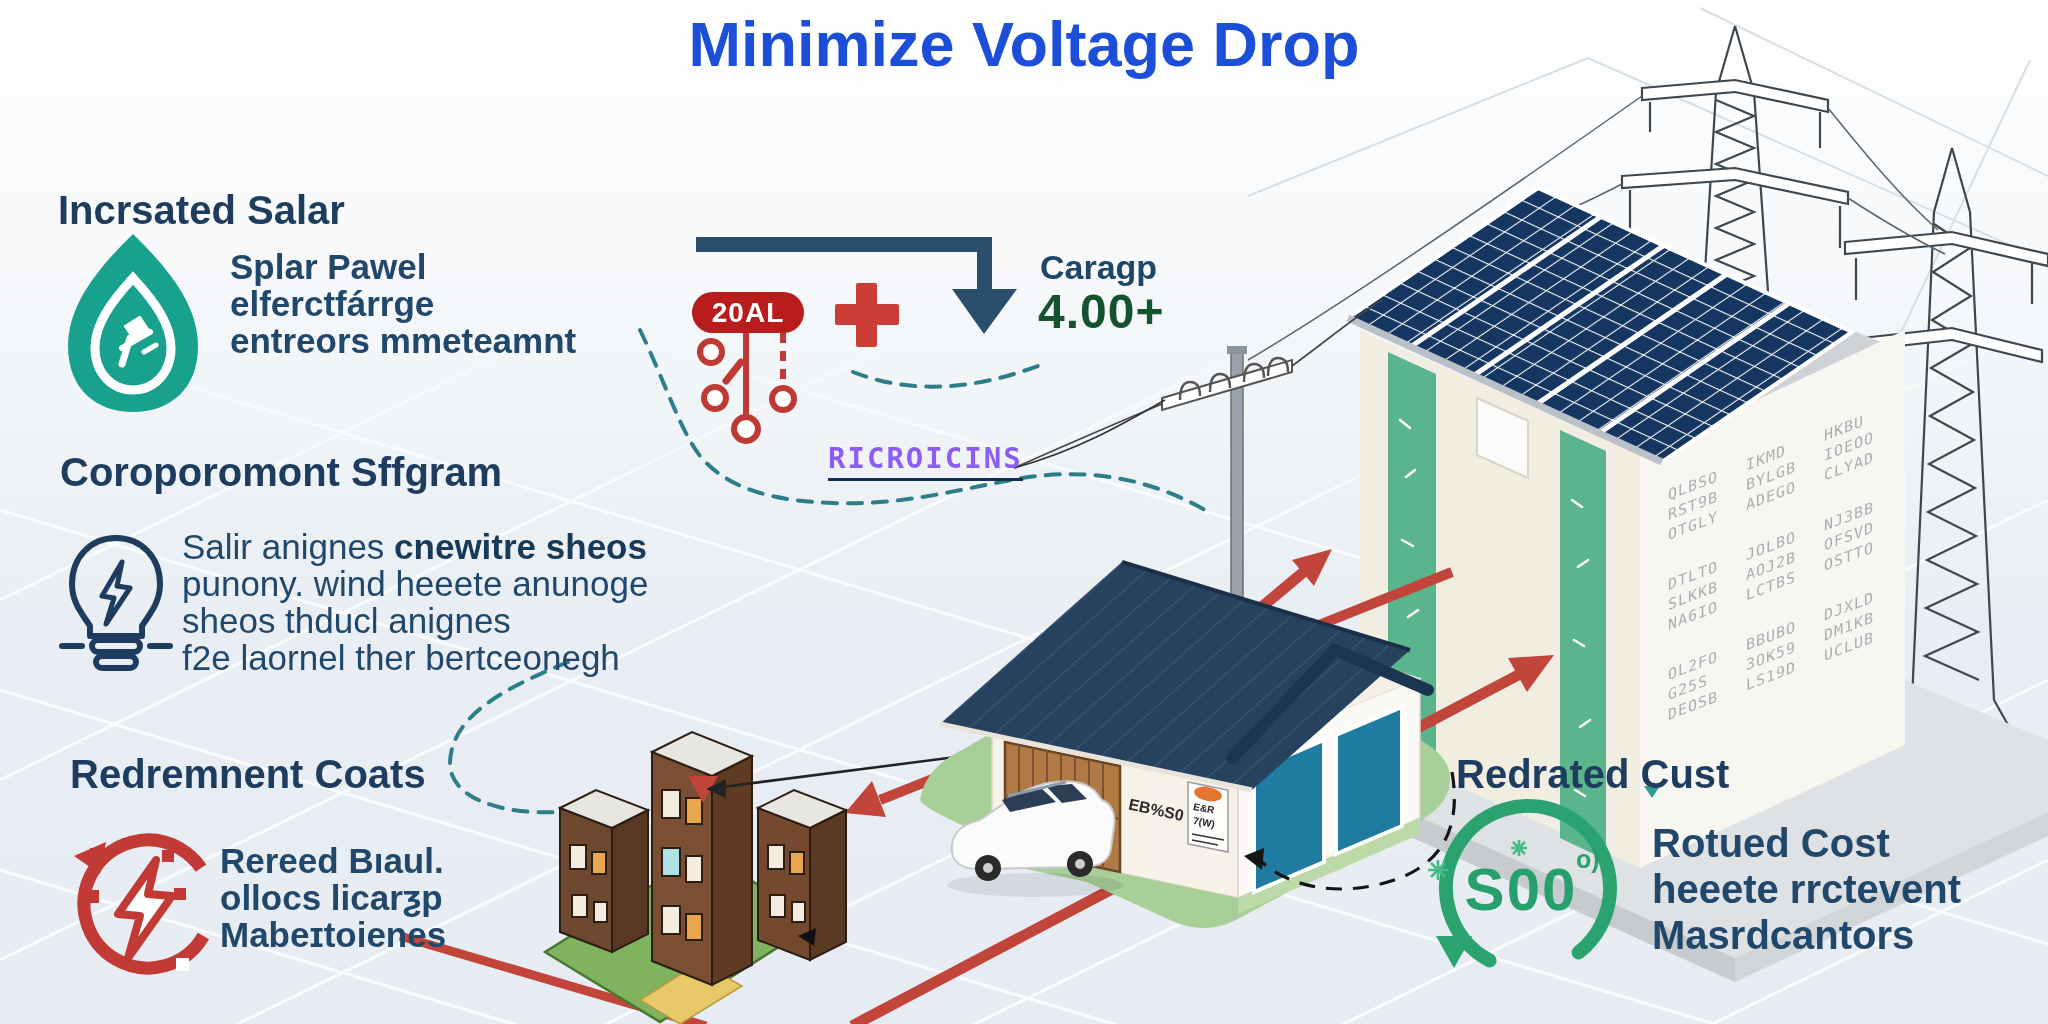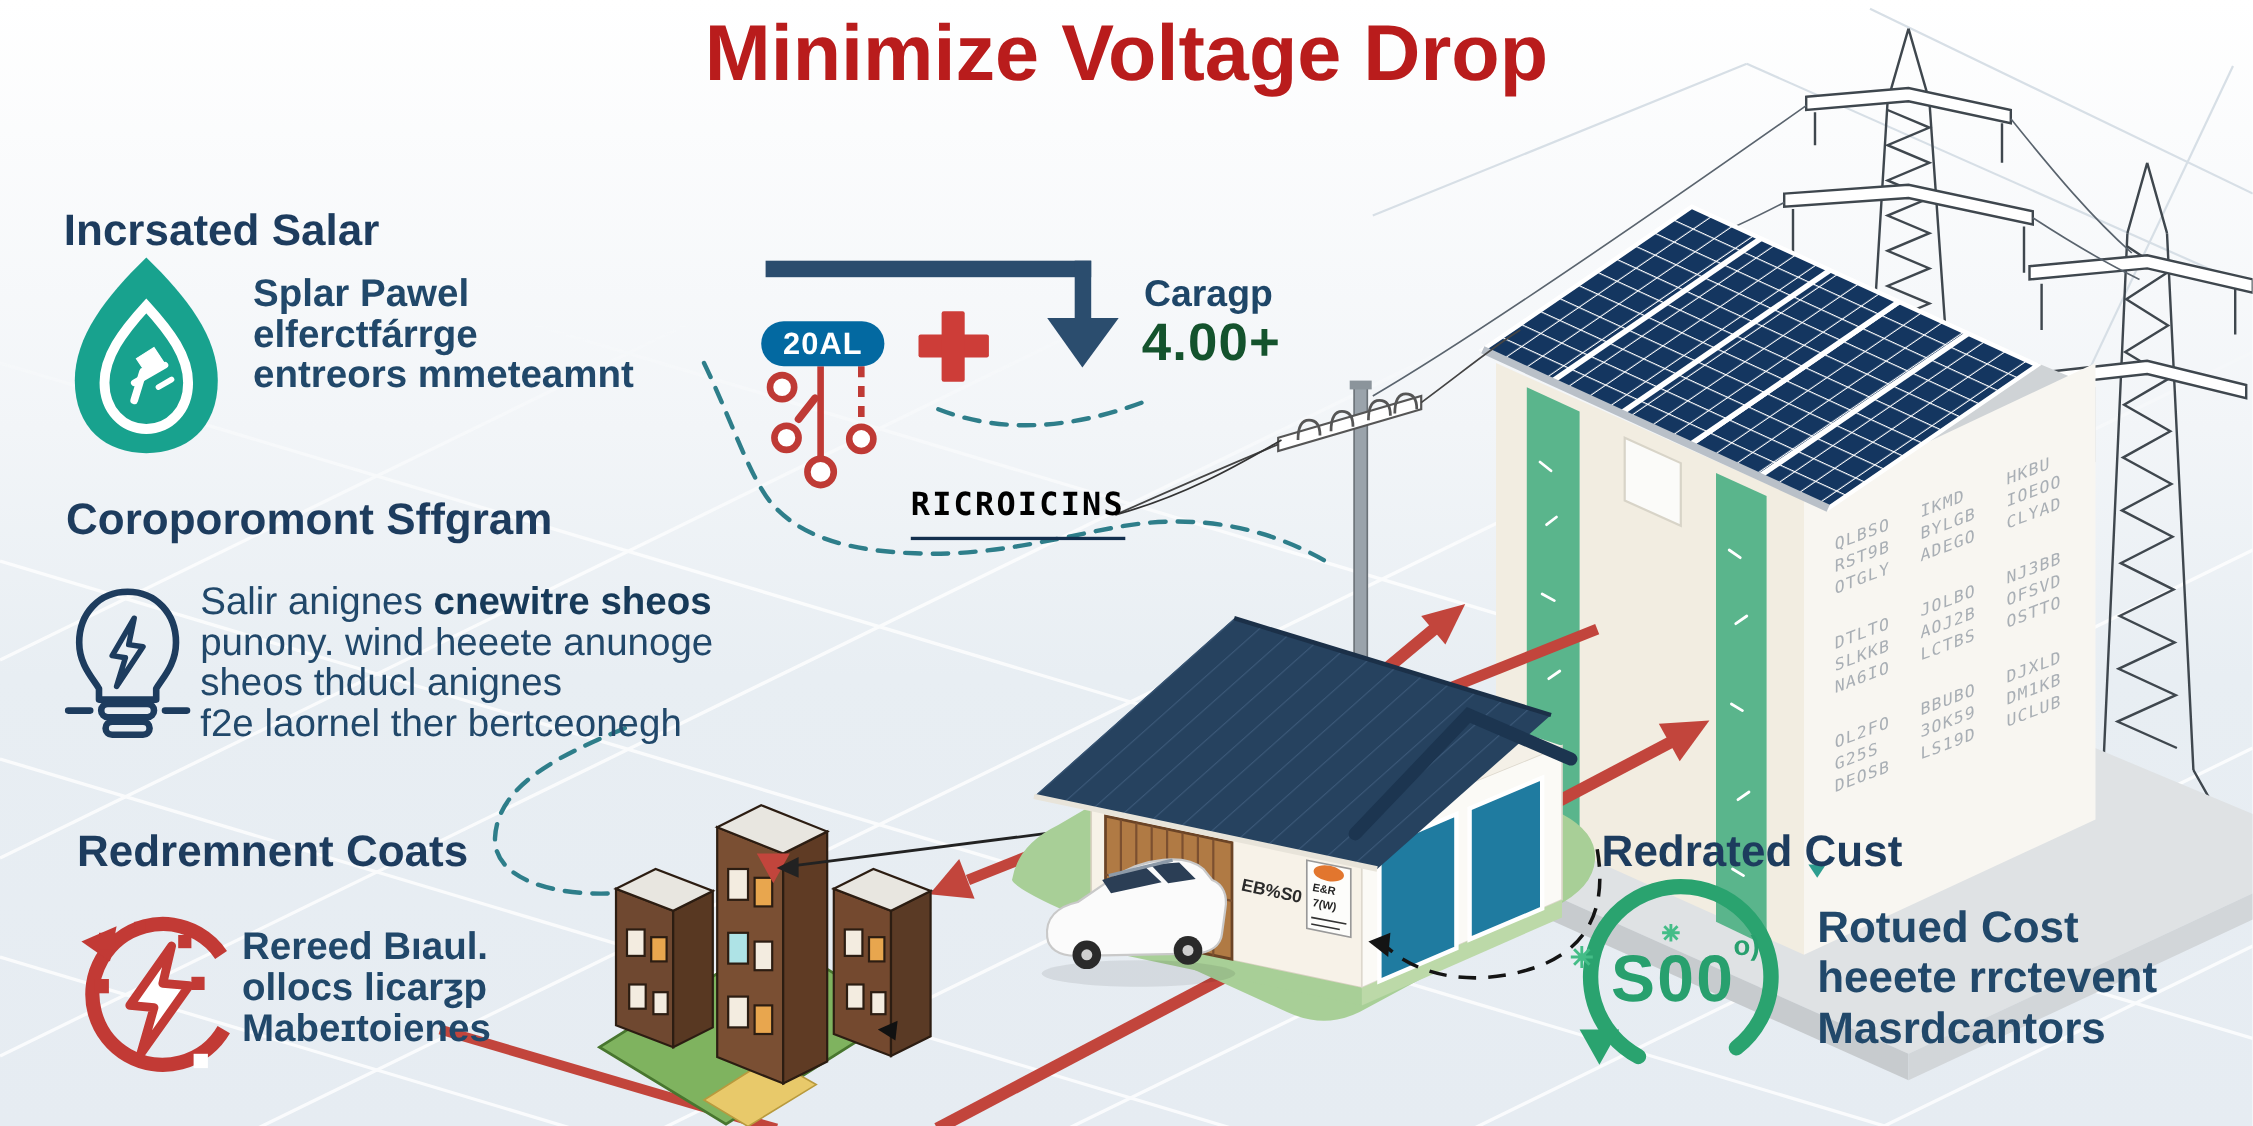--- a/index.html
+++ b/index.html
@@ -1,34 +1,34 @@
 <!DOCTYPE html>
 <html><head>
 <meta charset="utf-8">
 <style>
   html,body{margin:0;padding:0;background:#ffffff}
   .canvas{position:relative;width:2048px;height:1024px;overflow:hidden;
           font-family:"Liberation Sans","DejaVu Sans",sans-serif;background:#ffffff}
   .scene{position:absolute;left:0;top:0}
   .title{position:absolute;left:0;top:8px;width:100%;margin:0;text-align:center;
-         font-size:72px;font-weight:800;color:#b91c1c;letter-spacing:0}
+         font-size:63px;font-weight:800;color:#1d4ed8;letter-spacing:0}
   .heading{position:absolute;font-size:40px;font-weight:800;color:#1d3c5e;white-space:nowrap}
   .body{position:absolute;color:#21486a;white-space:nowrap;font-weight:700}
   .body div{line-height:37px;font-size:35px}
   .body.reg div{font-weight:400}
   .body.reg b{font-weight:800;color:#173a59}
   .icon{position:absolute}
-  .pill{position:absolute;left:692px;top:292px;width:112px;height:41px;background:#0369a1;
+  .pill{position:absolute;left:692px;top:292px;width:112px;height:41px;background:#b91c1c;
         border-radius:21px;color:#fff;font-size:28px;font-weight:800;letter-spacing:1px;
         display:flex;align-items:center;justify-content:center}
   .caragp-label{position:absolute;left:1040px;top:248px;font-size:34px;font-weight:700;color:#1e4668}
   .caragp-value{position:absolute;left:1038px;top:284px;font-size:48px;font-weight:700;color:#14532d;letter-spacing:1px}
   .link{position:absolute;left:828px;top:441px;font-family:"DejaVu Sans Mono","Liberation Mono",monospace;
-        font-size:29px;font-weight:700;color:#000000;letter-spacing:2px;
-        border-bottom:3px solid #132f4e;padding-bottom:13px;cursor:pointer}
+        font-size:29px;font-weight:700;color:#8b5cf6;letter-spacing:2px;
+        border-bottom:3px solid #132f4e;padding-bottom:3px;cursor:pointer}
   .rbody div{line-height:46px;font-size:40px}
 </style>
 </head>
 <body>
 
 <div class="canvas">
 
 <svg class="scene" width="2048" height="1024" viewBox="0 0 2048 1024">
   <defs>
     <linearGradient id="bgGrad" x1="0" y1="0" x2="0" y2="1">

